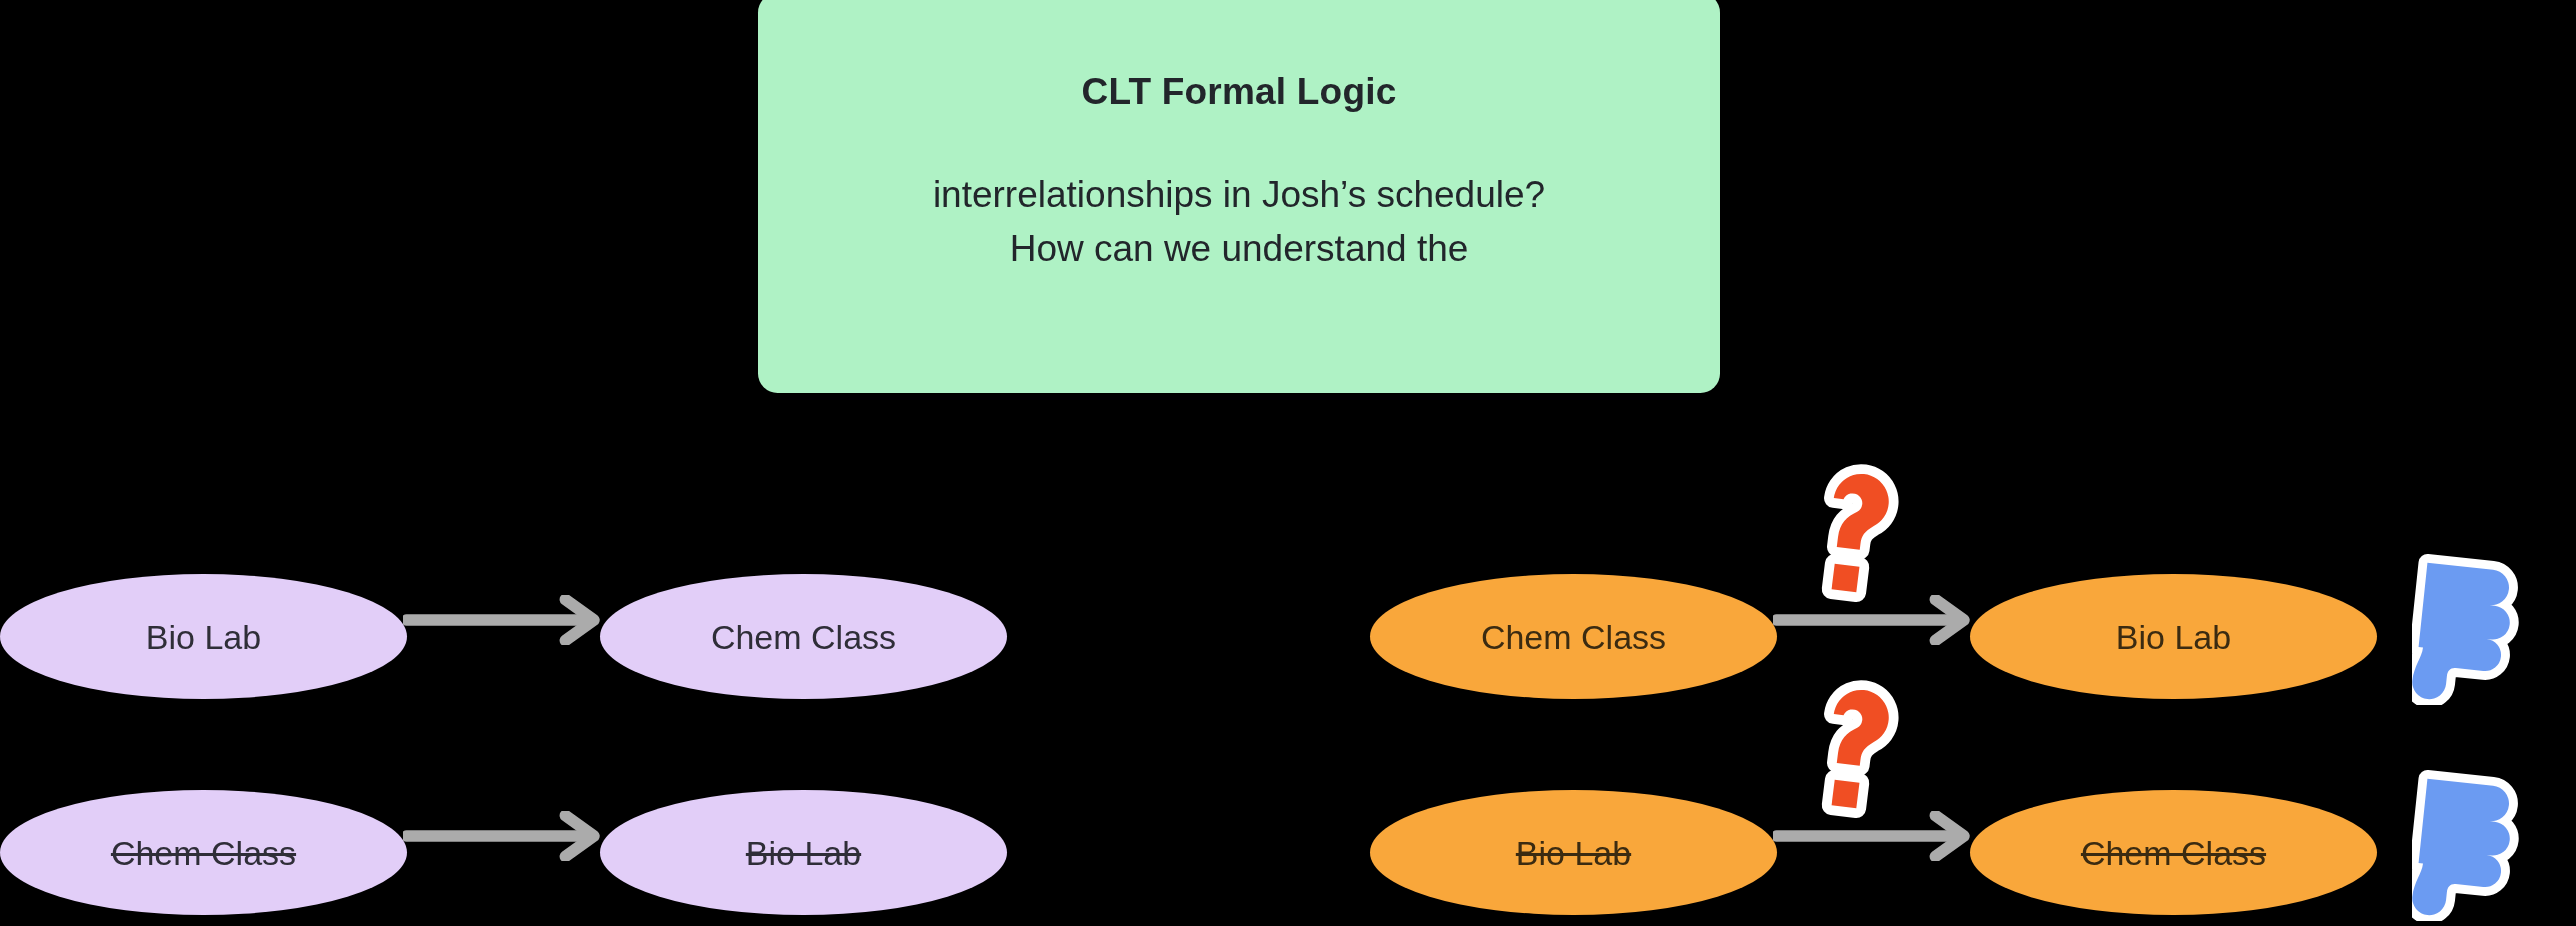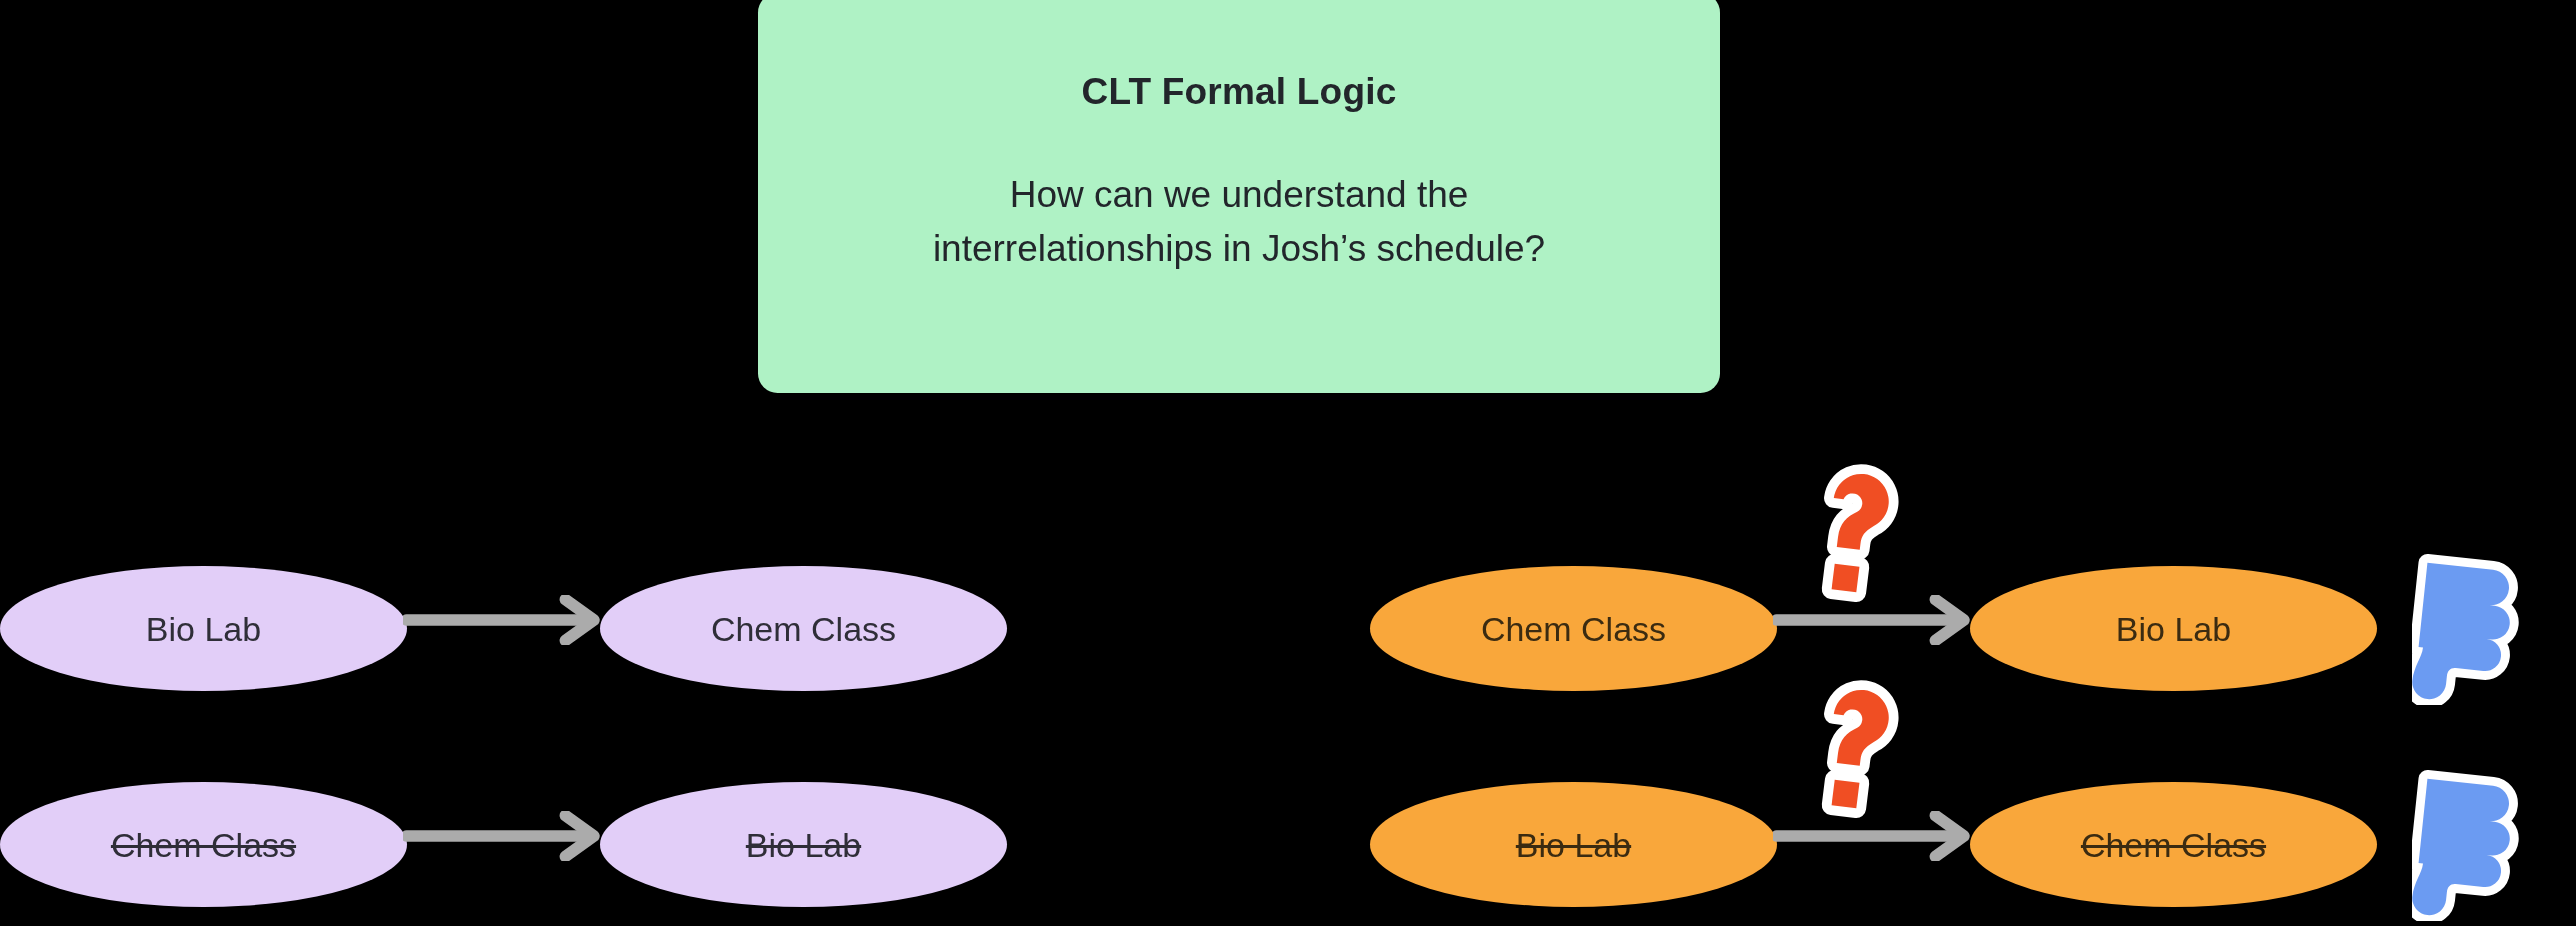--- a/index.html
+++ b/index.html
@@ -50,21 +50,21 @@
     position: absolute;
     height: 125px;
   }
   .row-left  { left: 0px; width: 1013px; }
   .row-right { left: 1370px; width: 1206px; }
   .row-1 { top: 558px; }
   .row-2 { top: 774px; }
 
   .node {
     position: absolute;
-    top: 8px;
+    top: 16px;
     height: 125px;
     border-radius: 50% / 50%;
     display: flex;
     align-items: center;
     justify-content: center;
     text-align: center;
     box-sizing: border-box;
   }
   .node-label {
     font-size: 34px;
@@ -100,22 +100,22 @@
   .sticker-thumbsdown { width: 134px; height: 156px; }
   .row-1 .sticker-thumbsdown { left: 1042px; top: -9px; }
   .row-2 .sticker-thumbsdown { left: 1042px; top: -9px; }
 </style>
 </head>
 <body>
 
 <div class="callout">
   <div class="callout-title">CLT Formal Logic</div>
   <div class="callout-body">
+    <span class="line">interrelationships in Josh’s schedule?</span>
     <span class="line">How can we understand the</span>
-    <span class="line">interrelationships in Josh’s schedule?</span>
   </div>
 </div>
 
 <div class="row row-left row-1">
   <div class="node purple src">
     <span class="node-label">Bio Lab</span>
   </div>
   <svg class="arrow" viewBox="0 0 232 56">
     <path d="M4 28 H206" stroke="#ABABAB" stroke-width="13" stroke-linecap="round" fill="none"></path>
     <path d="M182 5 L214 28 L182 51" stroke="#ABABAB" stroke-width="13" stroke-linecap="round" stroke-linejoin="round" fill="none"></path>

